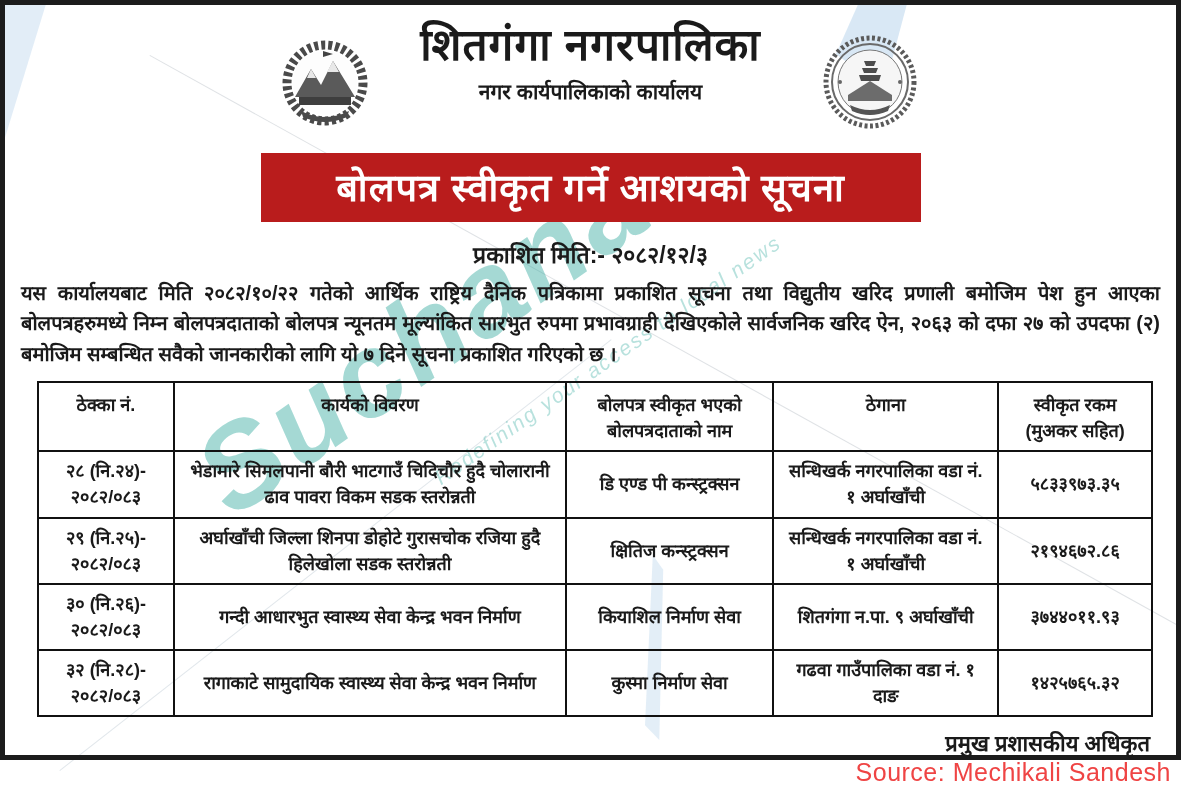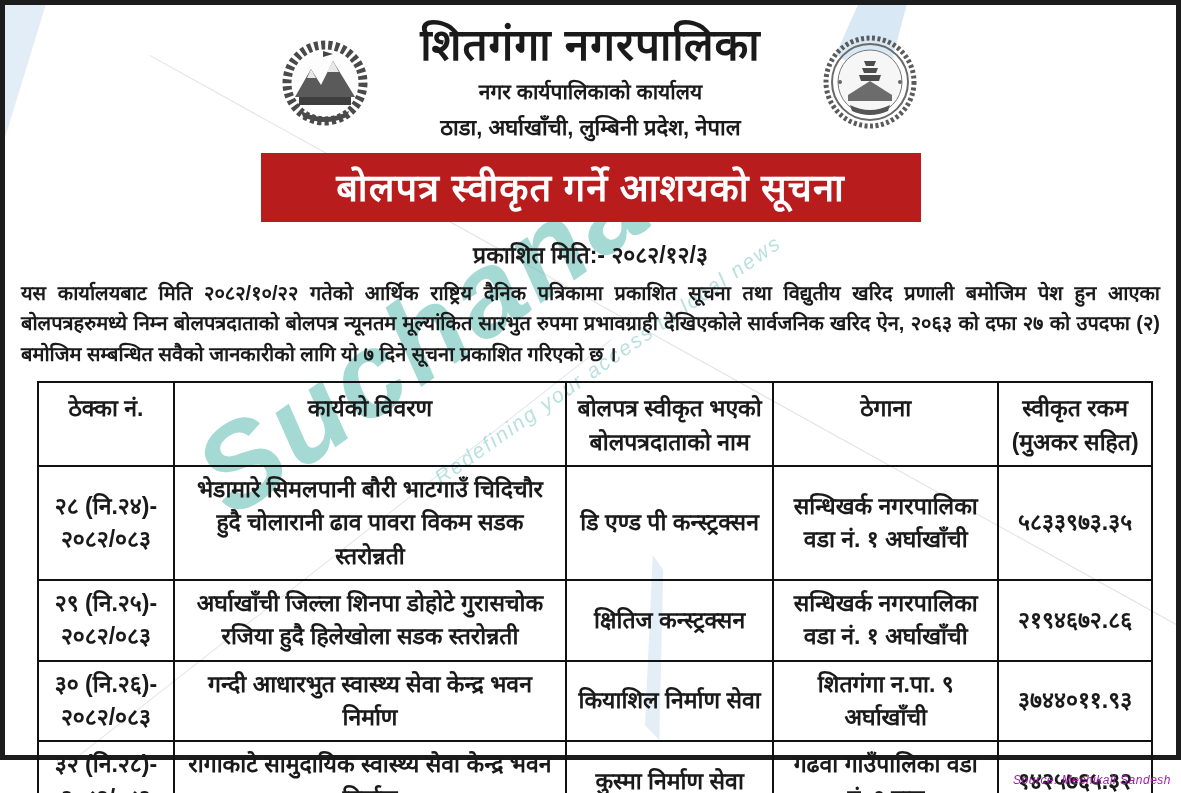--- a/index.html
+++ b/index.html
@@ -54,31 +54,31 @@
     margin:8px 16px 0 16px;font-size:20px;font-weight:700;
     line-height:1.52;text-align:justify;
   }
   
   table.bids{
     border-collapse:collapse;margin:12px 30px 0 32px;
     width:1116px;table-layout:fixed;
   }
   table.bids th,table.bids td{
     border:2.5px solid #111;text-align:center;font-weight:600;
-    padding:6px 8px;font-size:23px;line-height:1.45;
+    padding:6px 8px;font-size:18px;line-height:1.45;
   }
   table.bids th{vertical-align:top;padding-top:9px;}
   table.bids td{vertical-align:middle;}
   col.c1{width:12.2%;} col.c2{width:35.2%;} col.c3{width:18.6%;}
   col.c4{width:20.2%;} col.c5{width:13.8%;}
   .sig{text-align:right;padding-right:26px;margin-top:10px;
     font-size:22px;font-weight:700;}
   .source{
-    position:absolute;right:10px;bottom:6px;font-style:italic;
-    font-size:12px;color:#a21caf;letter-spacing:.5px;
+    position:absolute;right:10px;bottom:6px;
+    font-size:25px;color:#ef4444;letter-spacing:.5px;
   }
 </style>
 </head>
 <body>
 
 <div class="decor tri-topleft"></div>
 <div class="decor ribbon-topright"></div>
 <div class="decor sliver-bottom"></div>
 <div class="decor faint-line1"></div>
 <div class="decor faint-line2"></div>
@@ -96,21 +96,20 @@
         <path d="M34 38 L39 47 L30 47 Z M56 30 L62 41 L50 41 Z" fill="#e8e8e8"></path>
         <rect x="22" y="66" width="52" height="8" fill="#3e3e3e"></rect>
         <path d="M46 14 L46 26 L56 23 L46 20 Z" fill="#444"></path>
         <path d="M24 80 Q48 92 72 80 L70 86 Q48 96 26 86 Z" fill="#4a4a4a"></path>
       </svg>
     </span>
 
     <div class="header-center">
       <div class="h-muni">शितगंगा नगरपालिका</div>
       <div class="h-office">नगर कार्यपालिकाको कार्यालय</div>
-      <div class="h-addr">ठाडा, अर्घाखाँची, लुम्बिनी प्रदेश, नेपाल</div>
     </div>
 
     <span class="logo-right">
       <svg width="94" height="94" viewBox="0 0 94 94">
         <circle cx="47" cy="47" r="44" fill="none" stroke="#5a5a5a" stroke-width="5" stroke-dasharray="3 2.5"></circle>
         <circle cx="47" cy="47" r="38" fill="none" stroke="#6a6a6a" stroke-width="2"></circle>
         <circle cx="47" cy="47" r="32" fill="#f6f6f6" stroke="#777" stroke-width="1"></circle>
         <path d="M41 26 L53 26 L51 31 L43 31 Z M39 33 L55 33 L53 38 L41 38 Z M36 40 L58 40 L56 46 L38 46 Z" fill="#4d4d4d"></path>
         <path d="M25 60 L47 46 L69 60 L69 66 L25 66 Z" fill="#6c6c6c"></path>
         <path d="M27 70 Q47 80 67 70 L65 76 Q47 84 29 76 Z" fill="#555"></path>

